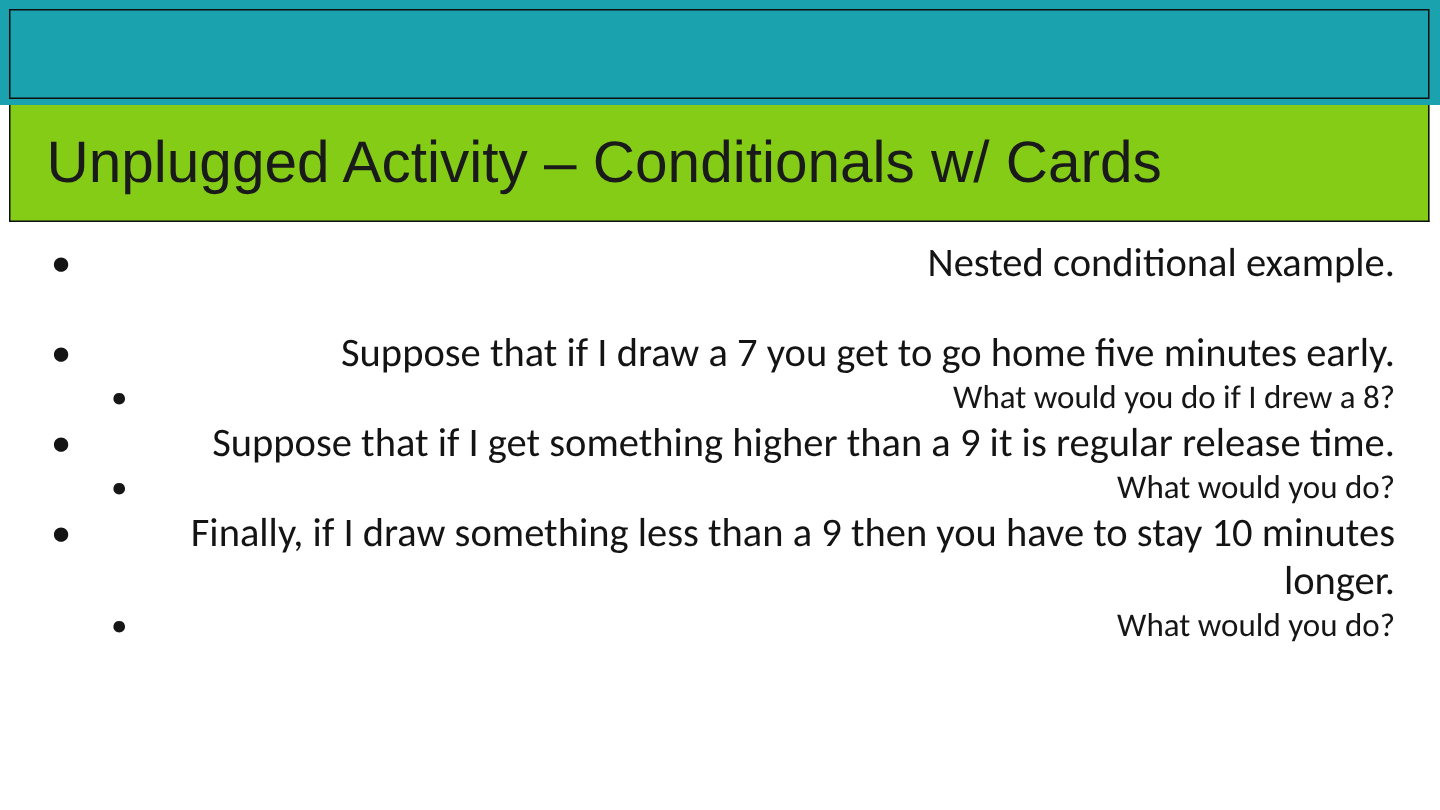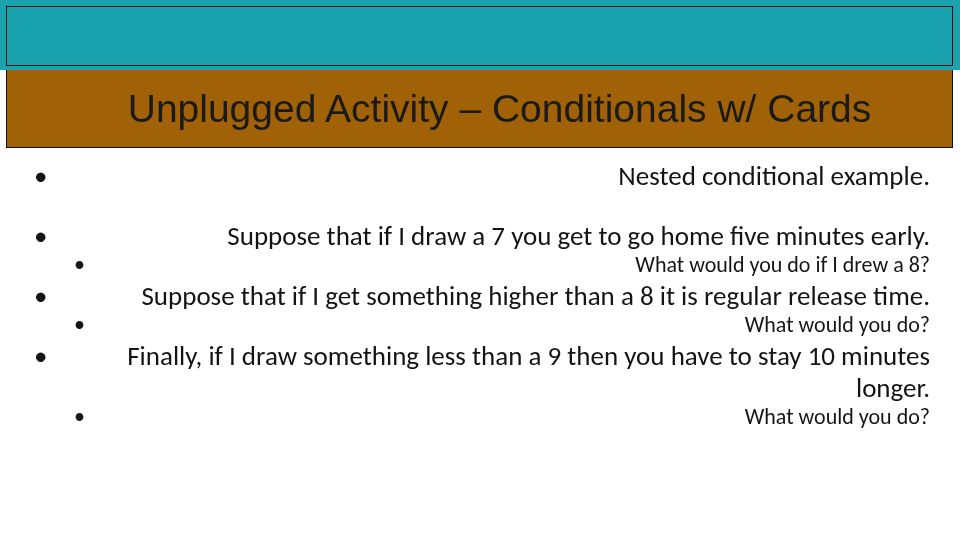--- a/index.html
+++ b/index.html
@@ -36,26 +36,25 @@
   }
   .title-box {
     position: absolute;
     top: 70px;
     left: 6px;
     right: 7px;
     height: 78px;
     border-left: 1px solid #0f0f0f;
     border-right: 1px solid #0f0f0f;
     border-bottom: 1px solid #0f0f0f;
-    background: #a16207;
+    background: #84cc16;
     box-sizing: border-box;
     display: flex;
     align-items: center;
-    padding-left: 40px;
-    justify-content: center;
+    padding-left: 24px;
   }
   .title-text {
     font-family: Arial, "Helvetica Neue", Helvetica, sans-serif;
     font-size: 39px;
     color: #1a1a1a;
     letter-spacing: 0px;
   }
   .body {
     position: absolute;
     top: 160px;
@@ -135,21 +134,21 @@
     <ul class="lvl1">
       <li>
         <span>Suppose that if I draw a 7 you get to go home five minutes early.</span>
         <ul class="lvl2">
           <li>
             <span>What would you do if I drew a 8?</span>
           </li>
         </ul>
       </li>
       <li>
-        <span>Suppose that if I get something higher than a 8 it is regular release time.</span>
+        <span>Suppose that if I get something higher than a 9 it is regular release time.</span>
         <ul class="lvl2">
           <li>
             <span>What would you do?</span>
           </li>
         </ul>
       </li>
       <li>
         <span>Finally, if I draw something less than a 9 then you have to stay 10 minutes longer.</span>
         <ul class="lvl2">
           <li>

